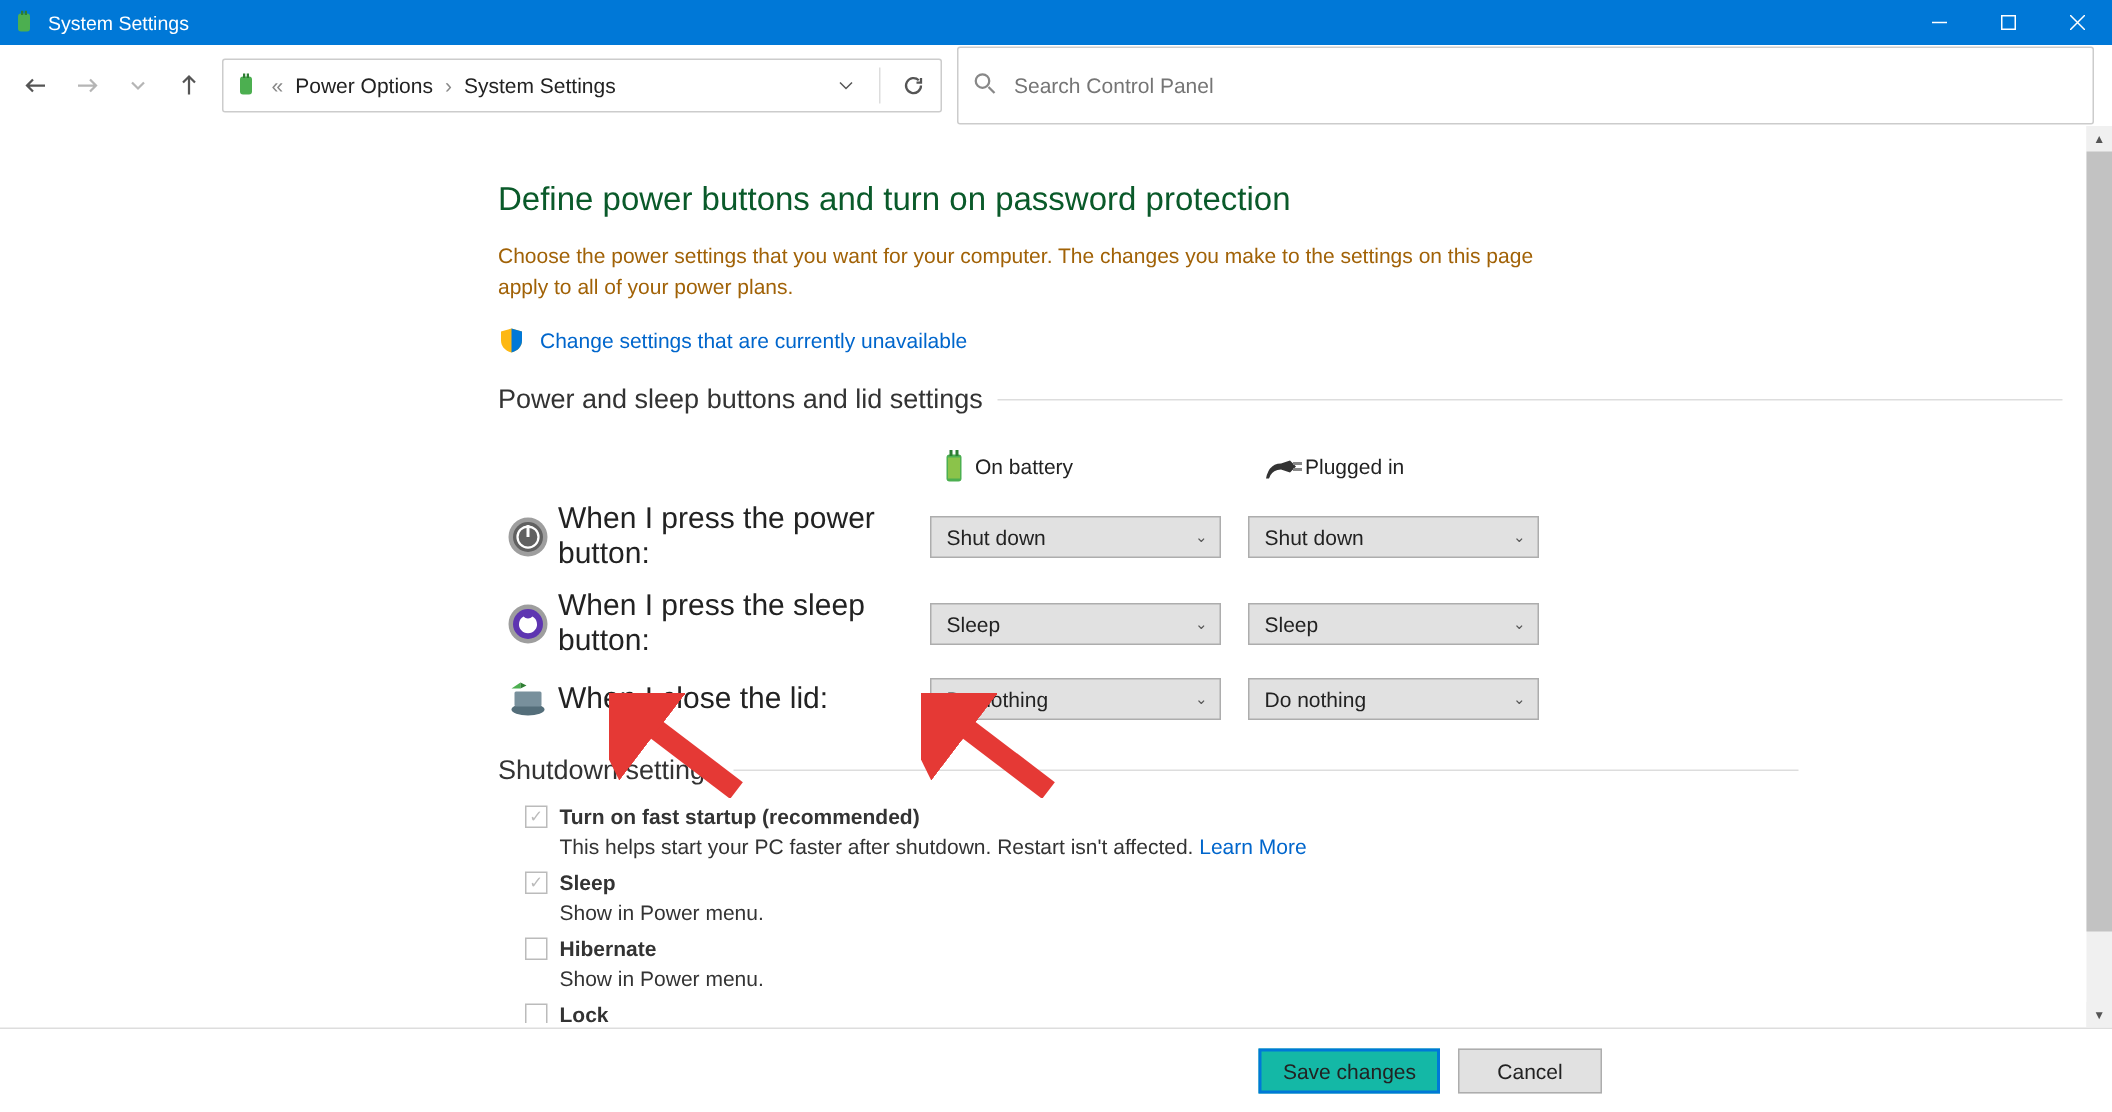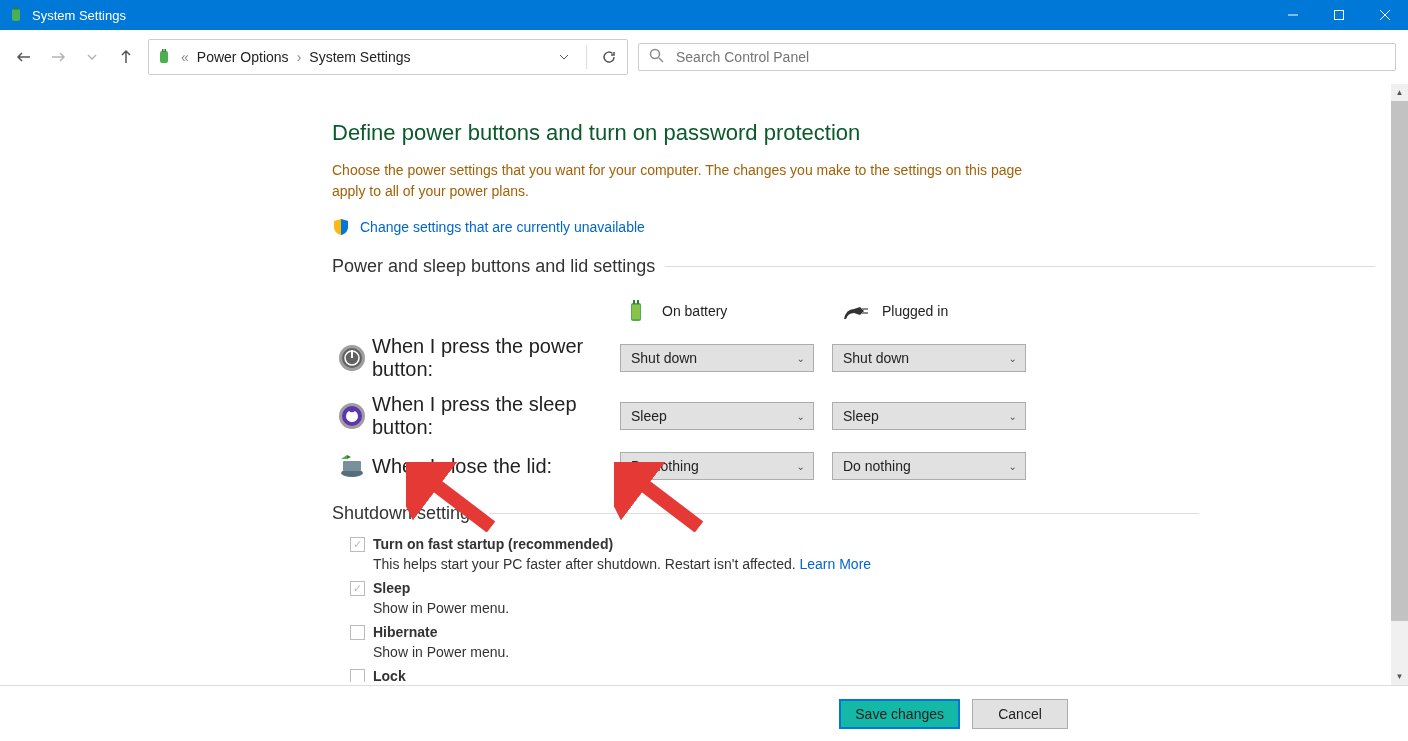--- a/index.html
+++ b/index.html
@@ -66,21 +66,21 @@
   .addressbar .chevron { color: #888; margin: 0 2px; }
   .addressbar .crumb { font-size: 14px; }
   .addressbar .spacer { flex: 1; }
   .addressbar .dropcaret, .addressbar .refresh {
     width: 24px; height: 24px; display:flex; align-items:center; justify-content:center;
     color: #555;
   }
   .addressbar .divider { width:1px; height:24px; background:#ddd; margin:0 4px; }
   .searchbar {
     flex: 1;
-    height: 28px;
+    height: 52px;
     border: 1px solid #ccc;
     border-radius: 2px;
     display: flex; align-items: center;
     padding: 0 10px;
     color: #888;
     gap: 10px;
   }
   .searchbar input {
     border: none; outline: none; flex:1; font-size: 14px; color:#333; background:transparent;
   }
@@ -138,21 +138,21 @@
   .section-label .line {
     flex: 1; height: 1px; background: #ddd; margin-left: 10px;
     max-width: 710px;
   }
   .cols-header {
     display: flex;
     margin-top: 18px;
     margin-bottom: 10px;
   }
   .col-left { width: 290px; }
-  .col-mid, .col-right { width: 200px; display:flex; align-items:center; gap:12px; }
+  .col-mid, .col-right { width: 200px; display:flex; align-items:center; }
   .col-gap { width: 20px; }
   .hdr-ico { width: 28px; height: 24px; }
   .row {
     display: flex; align-items: center; margin: 12px 0;
   }
   .row .icon-cell { width: 40px; display:flex; justify-content:center; }
   .row .label-cell { width: 248px; font-size: 20px; }
   .row .sel-cell { width: 194px; }
   .row .gap-cell { width: 18px; }
   .sel {

